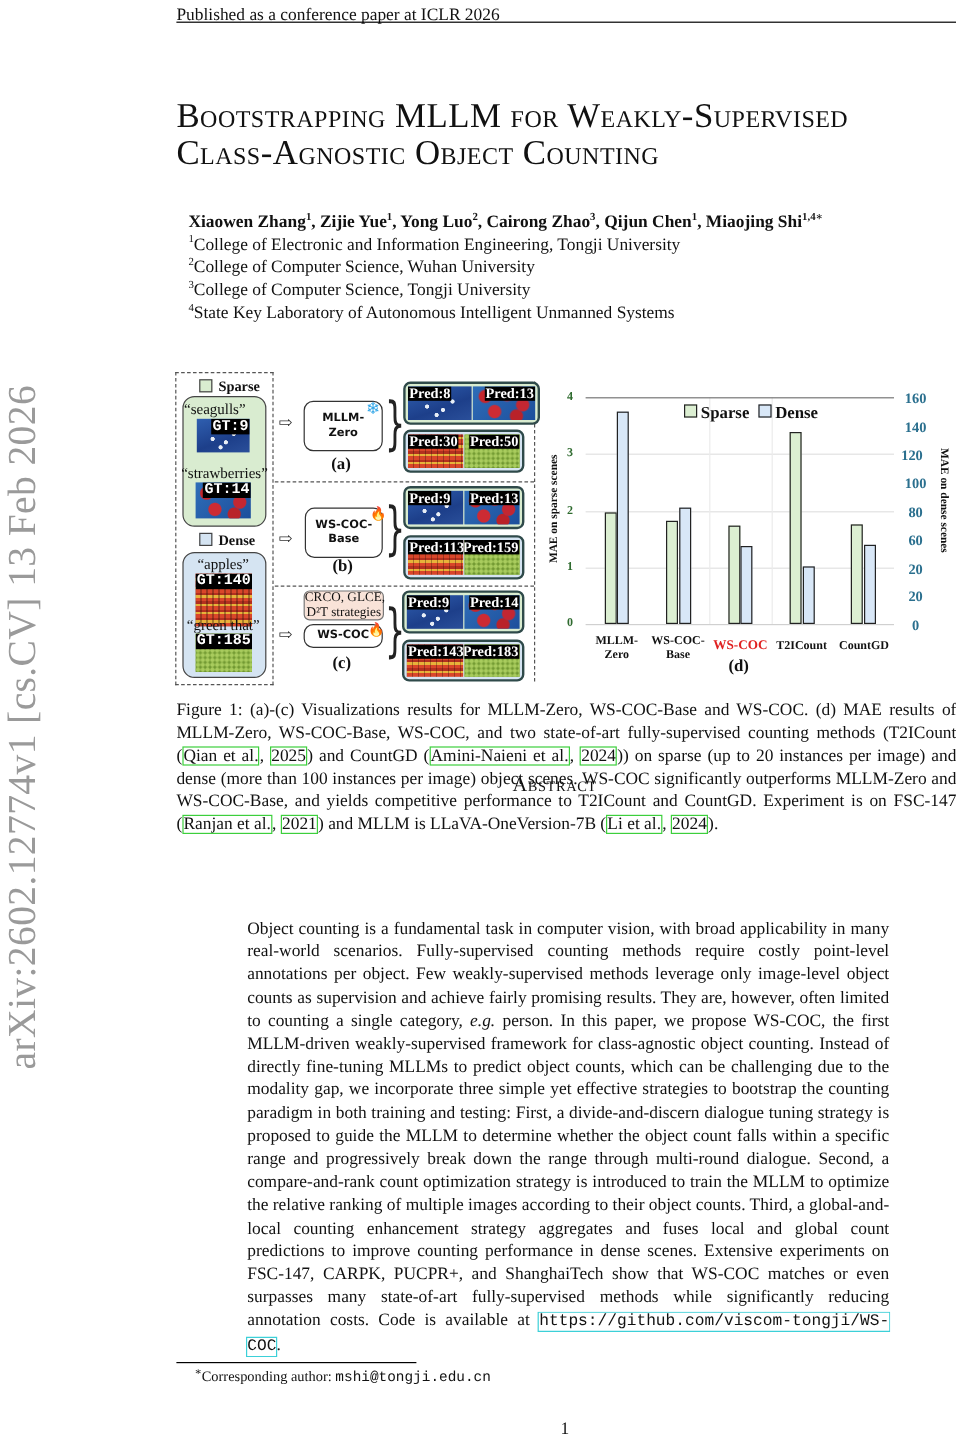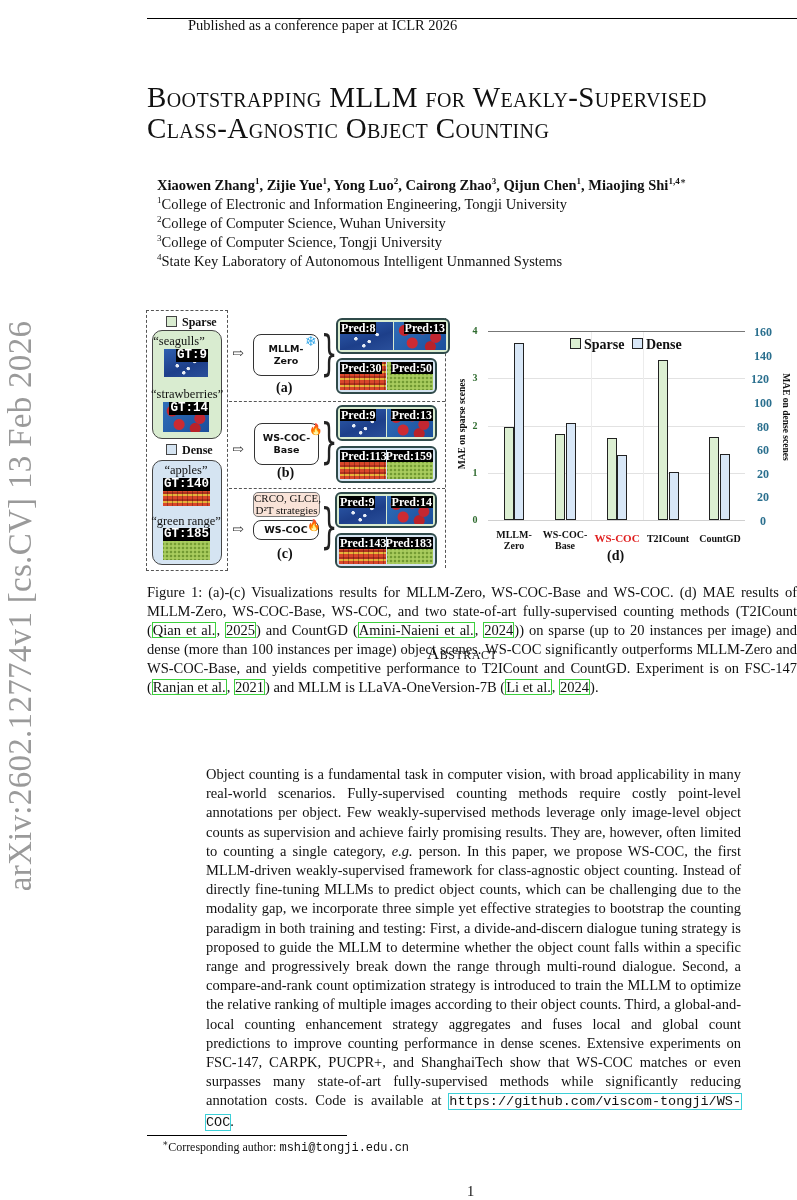--- a/index.html
+++ b/index.html
@@ -1,19 +1,19 @@
 <!DOCTYPE html>
 <html><head>
 <meta charset="utf-8">
 <style>
   html, body { margin:0; padding:0; background:#ffffff; }
   body { width:797px; height:1200px; position:relative; overflow:hidden;
          font-family:"Liberation Serif", "DejaVu Serif", serif; color:#111; }
   .abs { position:absolute; }
-  .header { left:147px; top:16px; font-size:14.5px; line-height:18px;margin-left:41px; }
+  .header { left:147px; top:4px; font-size:14.5px; line-height:18px; }
   .header-rule { left:147px; top:18px; width:650px; height:0; border-top:1px solid #000; }
   .sidebar { left:-268px; top:586px; width:575px; transform:rotate(-90deg); transform-origin:center center;
              font-size:33px; color:#9a9a9a; text-align:center; white-space:nowrap; letter-spacing:0.3px; height:40px; line-height:40px; }
   .title { left:147px; top:82px; font-size:29px; line-height:31px; font-variant:small-caps; letter-spacing:0.4px; }
   .authors { left:157px; top:176px; font-size:14.5px; font-weight:bold; line-height:19px; }
   .affil { left:157px; font-size:14.5px; line-height:19px; }
   sup { font-size:9px; vertical-align:super; line-height:0; }
   .affil sup { vertical-align:6px; }
 
   
@@ -120,24 +120,24 @@
       <span class="gt">GT:9</span>
     </div>
   <div class="abs q" style="left:151px;top:387px">“strawberries”</div>
   <div class="abs pic pic-straw" style="left:163px;top:402px;width:46px;height:30px">
       <span class="gt">GT:14</span>
     </div>
 
   <div class="abs leg-label" style="left:166px;top:443px"><span class="legend-sq" style="background:#d5e4f2"></span><span>Dense</span></div>
   <div class="abs cat-box" style="left:152px;top:460px;width:68px;height:103px;background:#d5e4f2"></div>
   <div class="abs q" style="left:151px;top:463px">“apples”</div>
-  <div class="abs pic pic-apple" style="left:163px;top:478px;width:47px;height:28px">
+  <div class="abs pic pic-apple" style="left:163px;top:478px;width:47px;height:44px">
       <span class="gt">GT:140</span>
     </div>
-  <div class="abs q" style="left:151px;top:514px">“green range”</div>
+  <div class="abs q" style="left:151px;top:514px">“green that”</div>
   <div class="abs pic pic-peas" style="left:163px;top:528px;width:47px;height:32px">
       <span class="gt">GT:185</span>
     </div>
 
   <div class="abs arrow" style="left:232px;top:347px">⇨</div>
   <div class="abs arrow" style="left:232px;top:443px">⇨</div>
   <div class="abs arrow" style="left:232px;top:523px">⇨</div>
 
   <div class="abs hdash" style="left:229px;top:401px;width:216px"></div>
   <div class="abs hdash" style="left:229px;top:488px;width:216px"></div>

